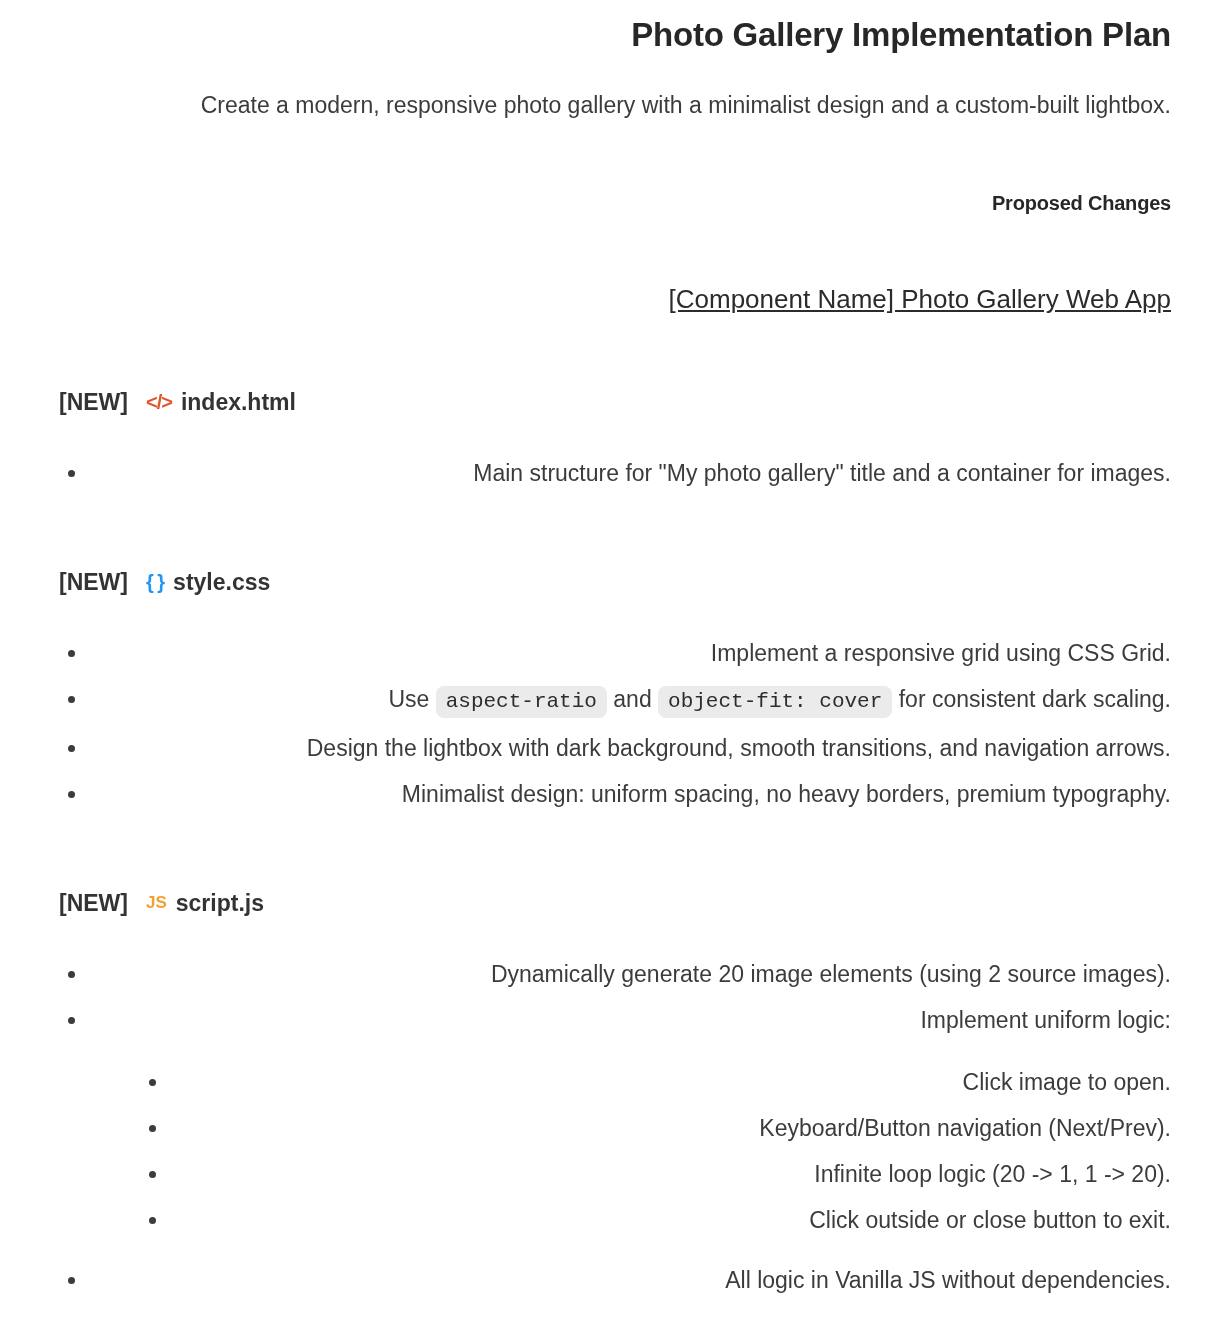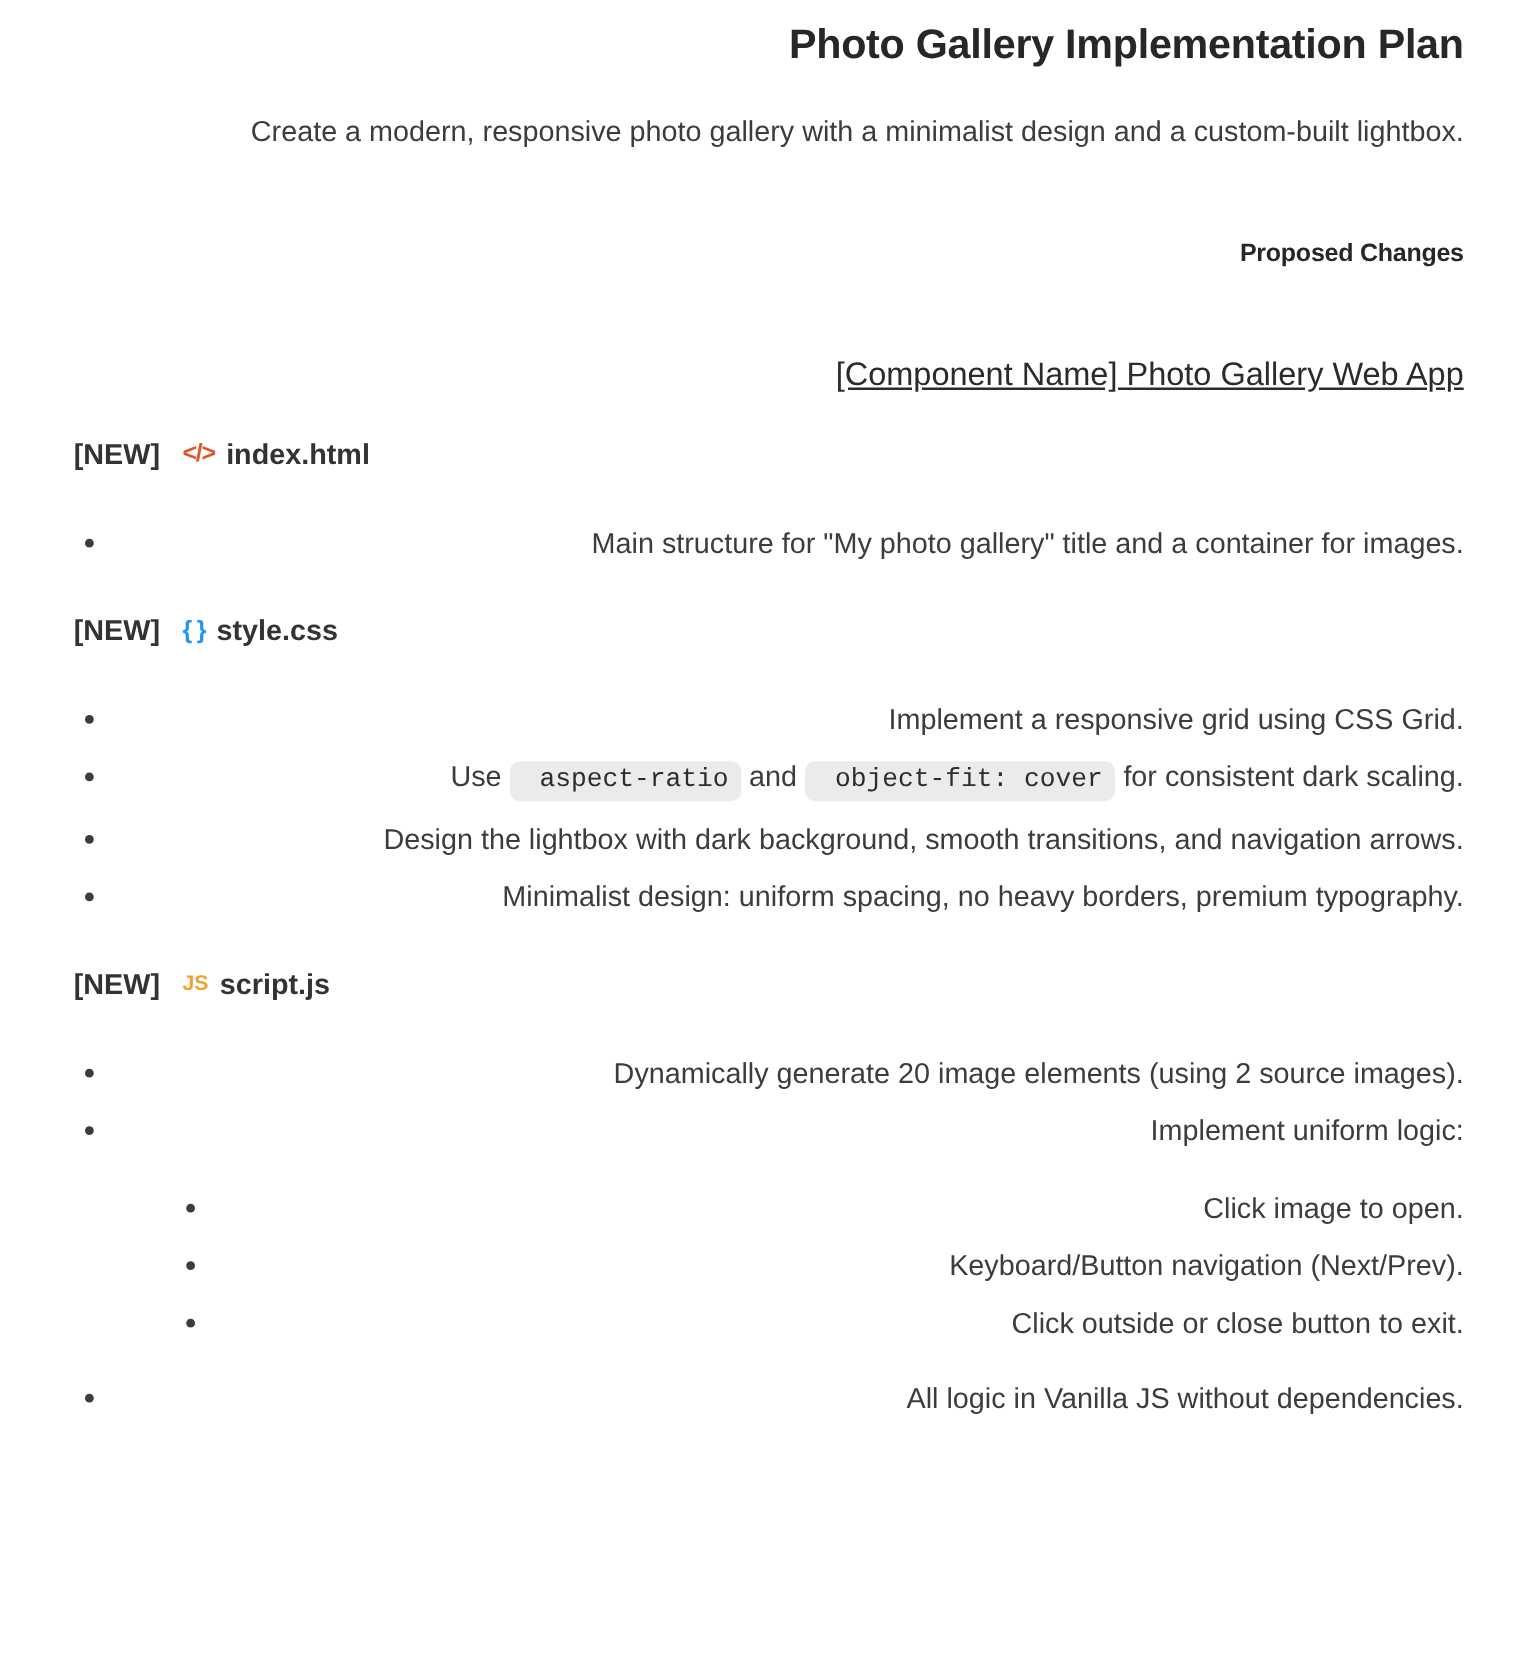--- a/index.html
+++ b/index.html
@@ -37,21 +37,21 @@
     font-size: 26px;
     line-height: 34px;
     font-weight: 500;
     color: #2B2B2B;
     margin-top: 60px;
     text-decoration: underline;
   }
   .file-heading {
     display: flex;
     align-items: center;
-    margin-top: 32px;
+    margin-top: 71px;
     font-size: 23px;
     line-height: 30px;
     font-weight: 600;
     color: #333333;
   }
   .file-heading .badge { margin-right: 18px; }
   .file-heading .ficon {
     font-weight: 700;
     font-size: 20px;
     margin-right: 9px;
@@ -87,21 +87,21 @@
   }
   ul.bullets ul.nested li::before {
     left: -23px;
   }
   code.chip {
     font-family: "Liberation Mono", "DejaVu Sans Mono", monospace;
     font-size: 21px;
     background: #EBEBEB;
     color: #2D2D2D;
     border-radius: 8px;
-    padding: 4px 10px 5px 24px;
+    padding: 4px 10px 5px 10px;
     white-space: pre;
   }
 </style>
 </head>
 <body>
 
 <main>
   <h1>Photo Gallery Implementation Plan</h1>
   <p class="intro">Create a modern, responsive photo gallery with a minimalist design and a custom-built lightbox.</p>
   <h2>Proposed Changes</h2>
@@ -129,18 +129,19 @@
       <div class="file-heading">
         <span class="badge">[NEW]</span>
         <span class="ficon js-icon" style="color: rgb(240, 161, 47);">JS</span>
         <span class="fname">script.js</span>
       </div>
       <ul class="bullets">
         <li><span>Dynamically generate 20 image elements (using 2 source images).</span></li>
         <li><span>Implement uniform logic:</span><ul class="nested">
             <li><span>Click image to open.</span></li>
             <li><span>Keyboard/Button navigation (Next/Prev).</span></li>
+            <li><span>Infinite loop logic (20 -&gt; 1, 1 -&gt; 20).</span></li>
             <li><span>Click outside or close button to exit.</span></li>
           </ul></li>
         <li><span>All logic in Vanilla JS without dependencies.</span></li>
       </ul>
     </div>
 </main>
 
 </body></html>

